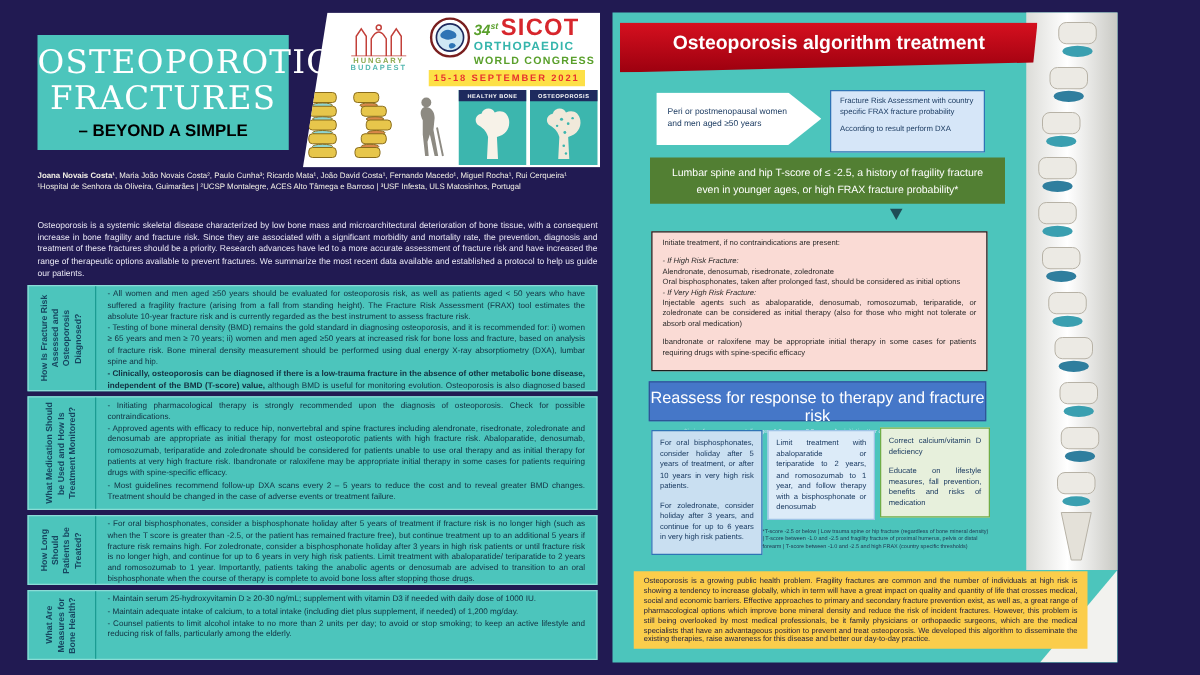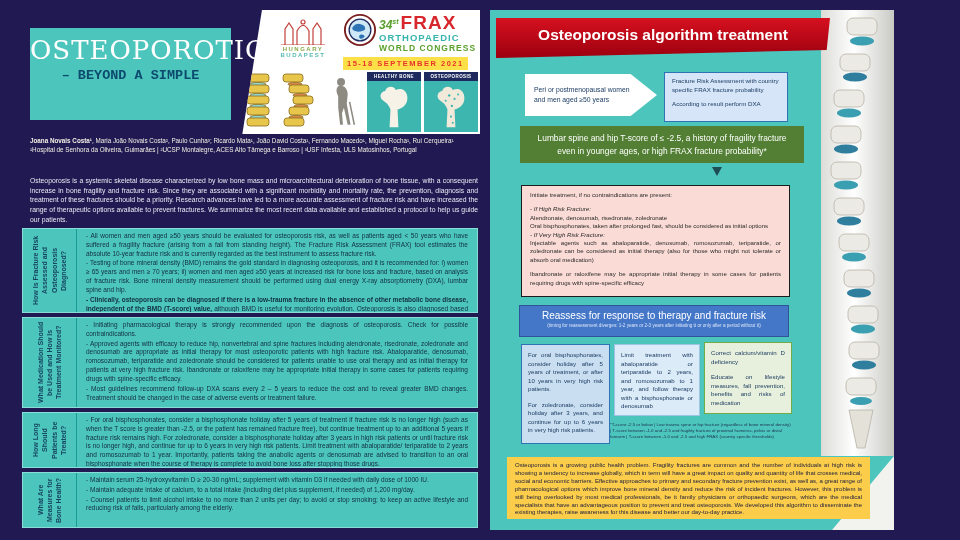--- a/index.html
+++ b/index.html
@@ -2,21 +2,21 @@
 <html><head>
 <meta charset="utf-8">
 <style>
   html,body{margin:0;padding:0;background:#211a52;}
   #poster{position:relative;width:960px;height:540px;background:#211a52;overflow:hidden;
           font-family:"Liberation Sans",sans-serif;}
   
   .title-box{position:absolute;left:30px;top:28px;width:201px;height:92px;background:#4cc5bc;
              text-align:center;padding-top:8px;box-sizing:border-box;}
   .title-line{font-family:"DejaVu Serif",serif;font-size:26px;color:#ffffff;line-height:1.12;letter-spacing:1px;}
-  .subtitle{font-family:Liberation Mono, monospace;font-weight:bold;font-size:13.5px;color:#0c4a6e;line-height:1.25;margin-top:3px;}
+  .subtitle{font-family:Liberation Sans, sans-serif;font-weight:bold;font-size:13.5px;color:#000000;line-height:1.25;margin-top:3px;}
   .logo-strip{position:absolute;left:235px;top:10px;width:245px;height:124px;background:#ffffff;
               clip-path:polygon(11% 0,100% 0,100% 100%,3% 100%);}
   .hungary{position:absolute;left:30px;top:5px;width:76px;text-align:center;}
   .hu-name{font-size:6px;font-weight:bold;letter-spacing:1.5px;color:#8aa84c;margin-top:1px;}
   .bu-name{font-size:6px;font-weight:bold;letter-spacing:1.5px;color:#55b8b0;}
   .sicot{position:absolute;left:108px;top:3px;width:134px;}
   .sicot-row{display:flex;align-items:flex-start;}
   .sicot-text{margin-left:2px;line-height:1;}
   .n41{color:#5aa02c;font-weight:bold;font-style:italic;font-size:12px;}
   .n41 sup{font-size:7px;}
@@ -62,40 +62,41 @@
   .down-arrow{position:absolute;left:222px;top:157px;width:0;height:0;
               border-left:5px solid transparent;border-right:5px solid transparent;border-top:9px solid #1e4d56;}
   .pink-box{position:absolute;left:31px;top:175px;width:269px;height:112px;background:#fadbd5;
             border:1.4px solid #1c1c1c;font-size:6.1px;color:#2b2b2b;padding:5px 8px;box-sizing:border-box;
             line-height:1.38;text-align:justify;overflow:hidden;}
   .pink-box p{margin:0;}
   .pink-box .it{font-style:italic;}
   .pink-box .gap{margin-top:6px;}
   .reassess{position:absolute;left:29px;top:295px;width:270px;height:32px;background:#4577c8;
             border:1px solid #2e5597;color:#ffffff;text-align:center;padding-top:4px;box-sizing:border-box;}
-  .reassess .t{font-size:10px;}
+  .reassess .t{font-size:13px;}
   .reassess .sub{font-size:4.6px;color:#dbe6f8;margin-top:2px;}
   .bbox{position:absolute;box-sizing:border-box;font-size:6.1px;color:#17375e;padding:6px 6px;
         line-height:1.4;text-align:justify;overflow:hidden;}
   .bbox p{margin:0 0 7px 0;}
   .boxA{left:31px;top:334px;width:89px;height:100px;background:#c9dff1;border:1px solid #2e74b5;}
   .boxB{left:124px;top:334px;width:86px;height:72px;background:#dcebf8;border:1px solid #9dc3e6;}
   .boxC{left:214px;top:332px;width:88px;height:72px;background:#e7f0dc;border:1px solid #70ad47;}
   .footnote{position:absolute;left:120px;top:412px;width:182px;font-size:4.4px;color:#1f3550;line-height:1.35;}
   .yellow{position:absolute;left:17px;top:447px;width:363px;height:62px;background:#fbcd4b;
           font-size:6px;color:#1d1d3c;padding:5px 8px;box-sizing:border-box;line-height:1.32;text-align:justify;}
   svg{display:block;}
 </style>
 </head>
 <body>
 
 <div id="poster">
 
   <div class="title-box">
     <div class="title-line">OSTEOPOROTIC</div>
+    <div class="title-line">FRACTURES</div>
     <div class="subtitle">
       <div>– BEYOND  A SIMPLE</div>
     </div>
   </div>
 
   <div class="logo-strip">
     <div class="hungary">
       <svg width="48" height="30" viewBox="0 0 48 30" style="margin:0 auto;">
         <g fill="none" stroke="#c2403a" stroke-width="1.2">
           <path d="M6 30 V14 L10 8 L14 14 V30"></path>
@@ -111,21 +112,21 @@
     <div class="sicot">
       <div class="sicot-row">
         <svg width="34" height="34" viewBox="0 0 36 36">
           <circle cx="18" cy="18" r="16" fill="#ffffff" stroke="#7a1f1f" stroke-width="2"></circle>
           <circle cx="18" cy="18" r="11.5" fill="#cfe8f5" stroke="#1e2a5e" stroke-width="1.4"></circle>
           <path d="M10 15 q4 -5 9 -3 q6 2 4 6 q-6 3 -10 1 q-4 -1 -3 -4 Z" fill="#2e74b5"></path>
           <path d="M18 23 q4 -1 5 2 q-2 3 -5 2 q-2 -2 0 -4 Z" fill="#2e74b5"></path>
         </svg>
         <div class="sicot-text">
           <div>
-            <span class="n41"><span>34</span><sup>st</sup></span><span class="sicot-name">FRAX</span>
+            <span class="n41"><span>34</span><sup>st</sup></span><span class="sicot-name">SICOT</span>
           </div>
           <div class="ortho">ORTHOPAEDIC</div>
           <div class="wc">WORLD CONGRESS</div>
         </div>
       </div>
       <div class="dates">15-18 SEPTEMBER 2021</div>
     </div>
     <div class="minirow">
       <svg class="mini" style="left:8px" width="30" height="58" viewBox="0 0 30 58">
         <g stroke="#8a6d1c" stroke-width="0.8">

